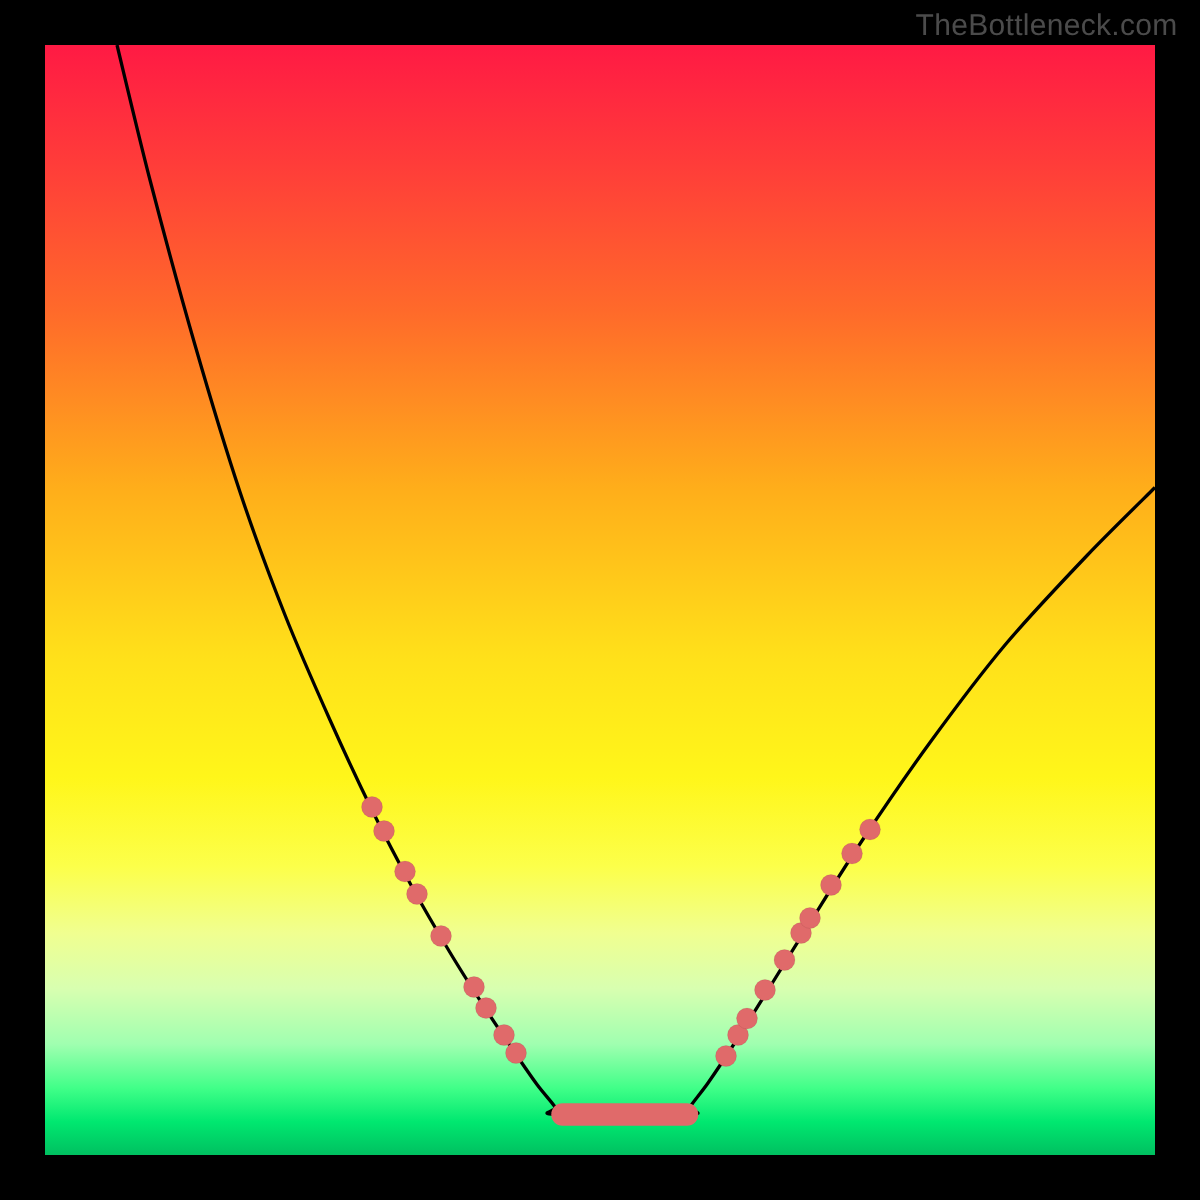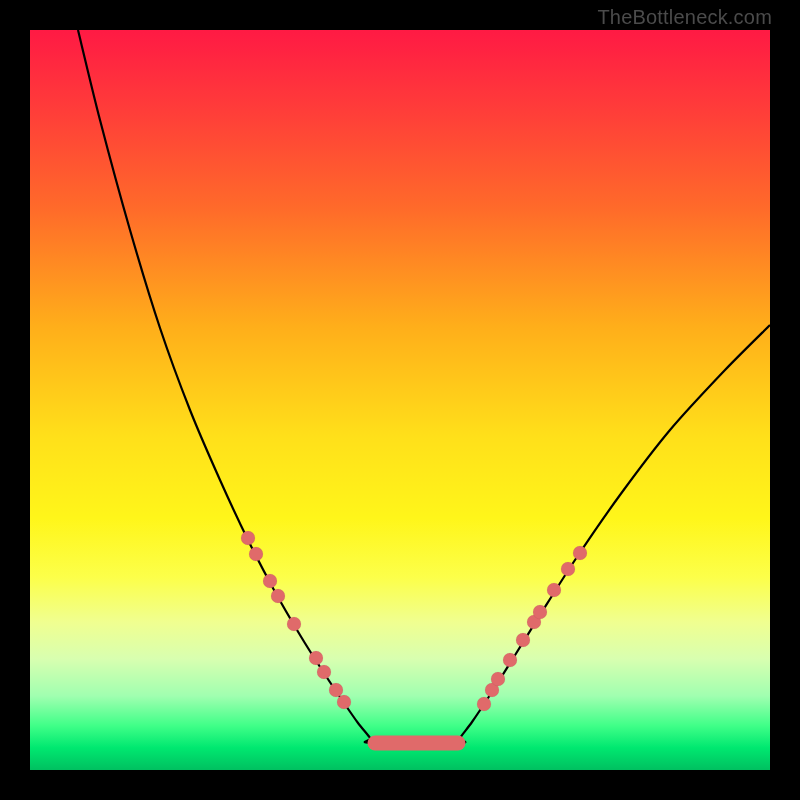--- a/index.html
+++ b/index.html
@@ -25,21 +25,21 @@
       #f0ff90 80%,
       #d8ffb0 85%,
       #a0ffb0 90%,
       #40ff88 94%,
       #00e870 97%,
       #00c060 100%);
   }
   .watermark {
     position: absolute;
     top: 6px;
-    right: 28px;
+    right: 15px;
     font-family: Arial, Helvetica, sans-serif;
     font-size: 20px;
     color: #4b4b4b;
     font-weight: 500;
     letter-spacing: 0.2px;
   }
   svg.curve {
     position: absolute;
     left: 0; top: 0;
     width: 740px; height: 740px;

